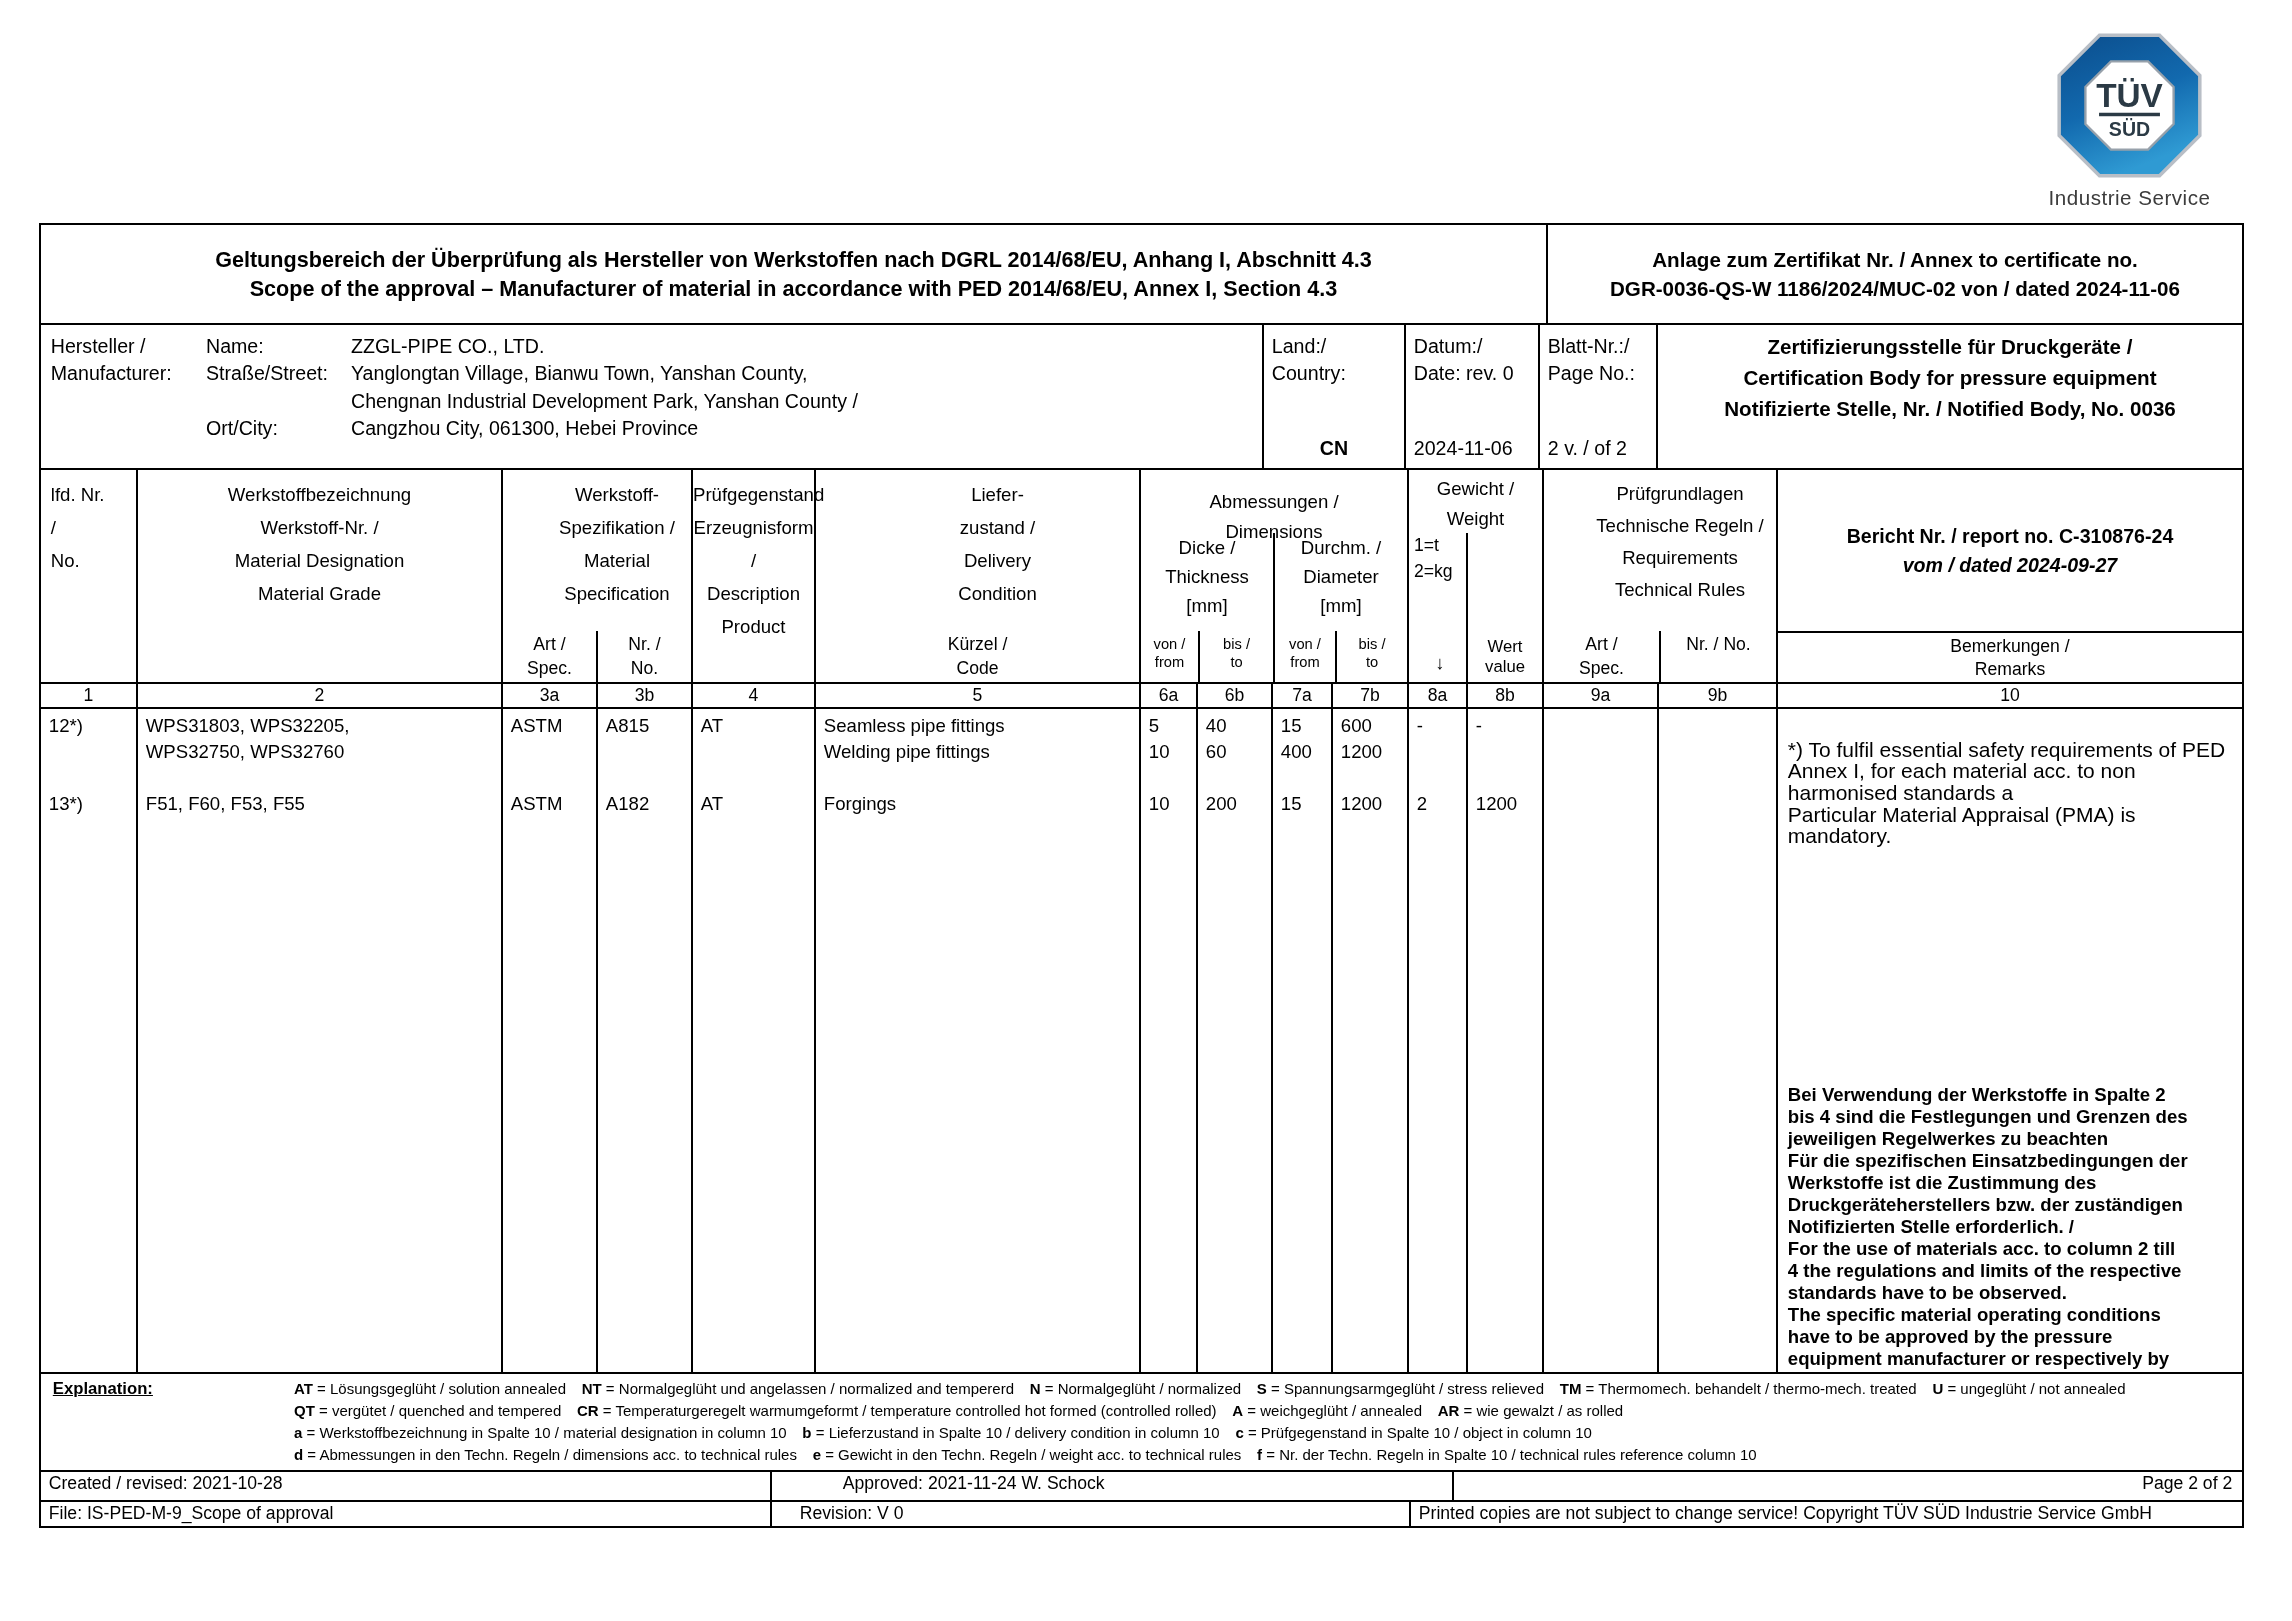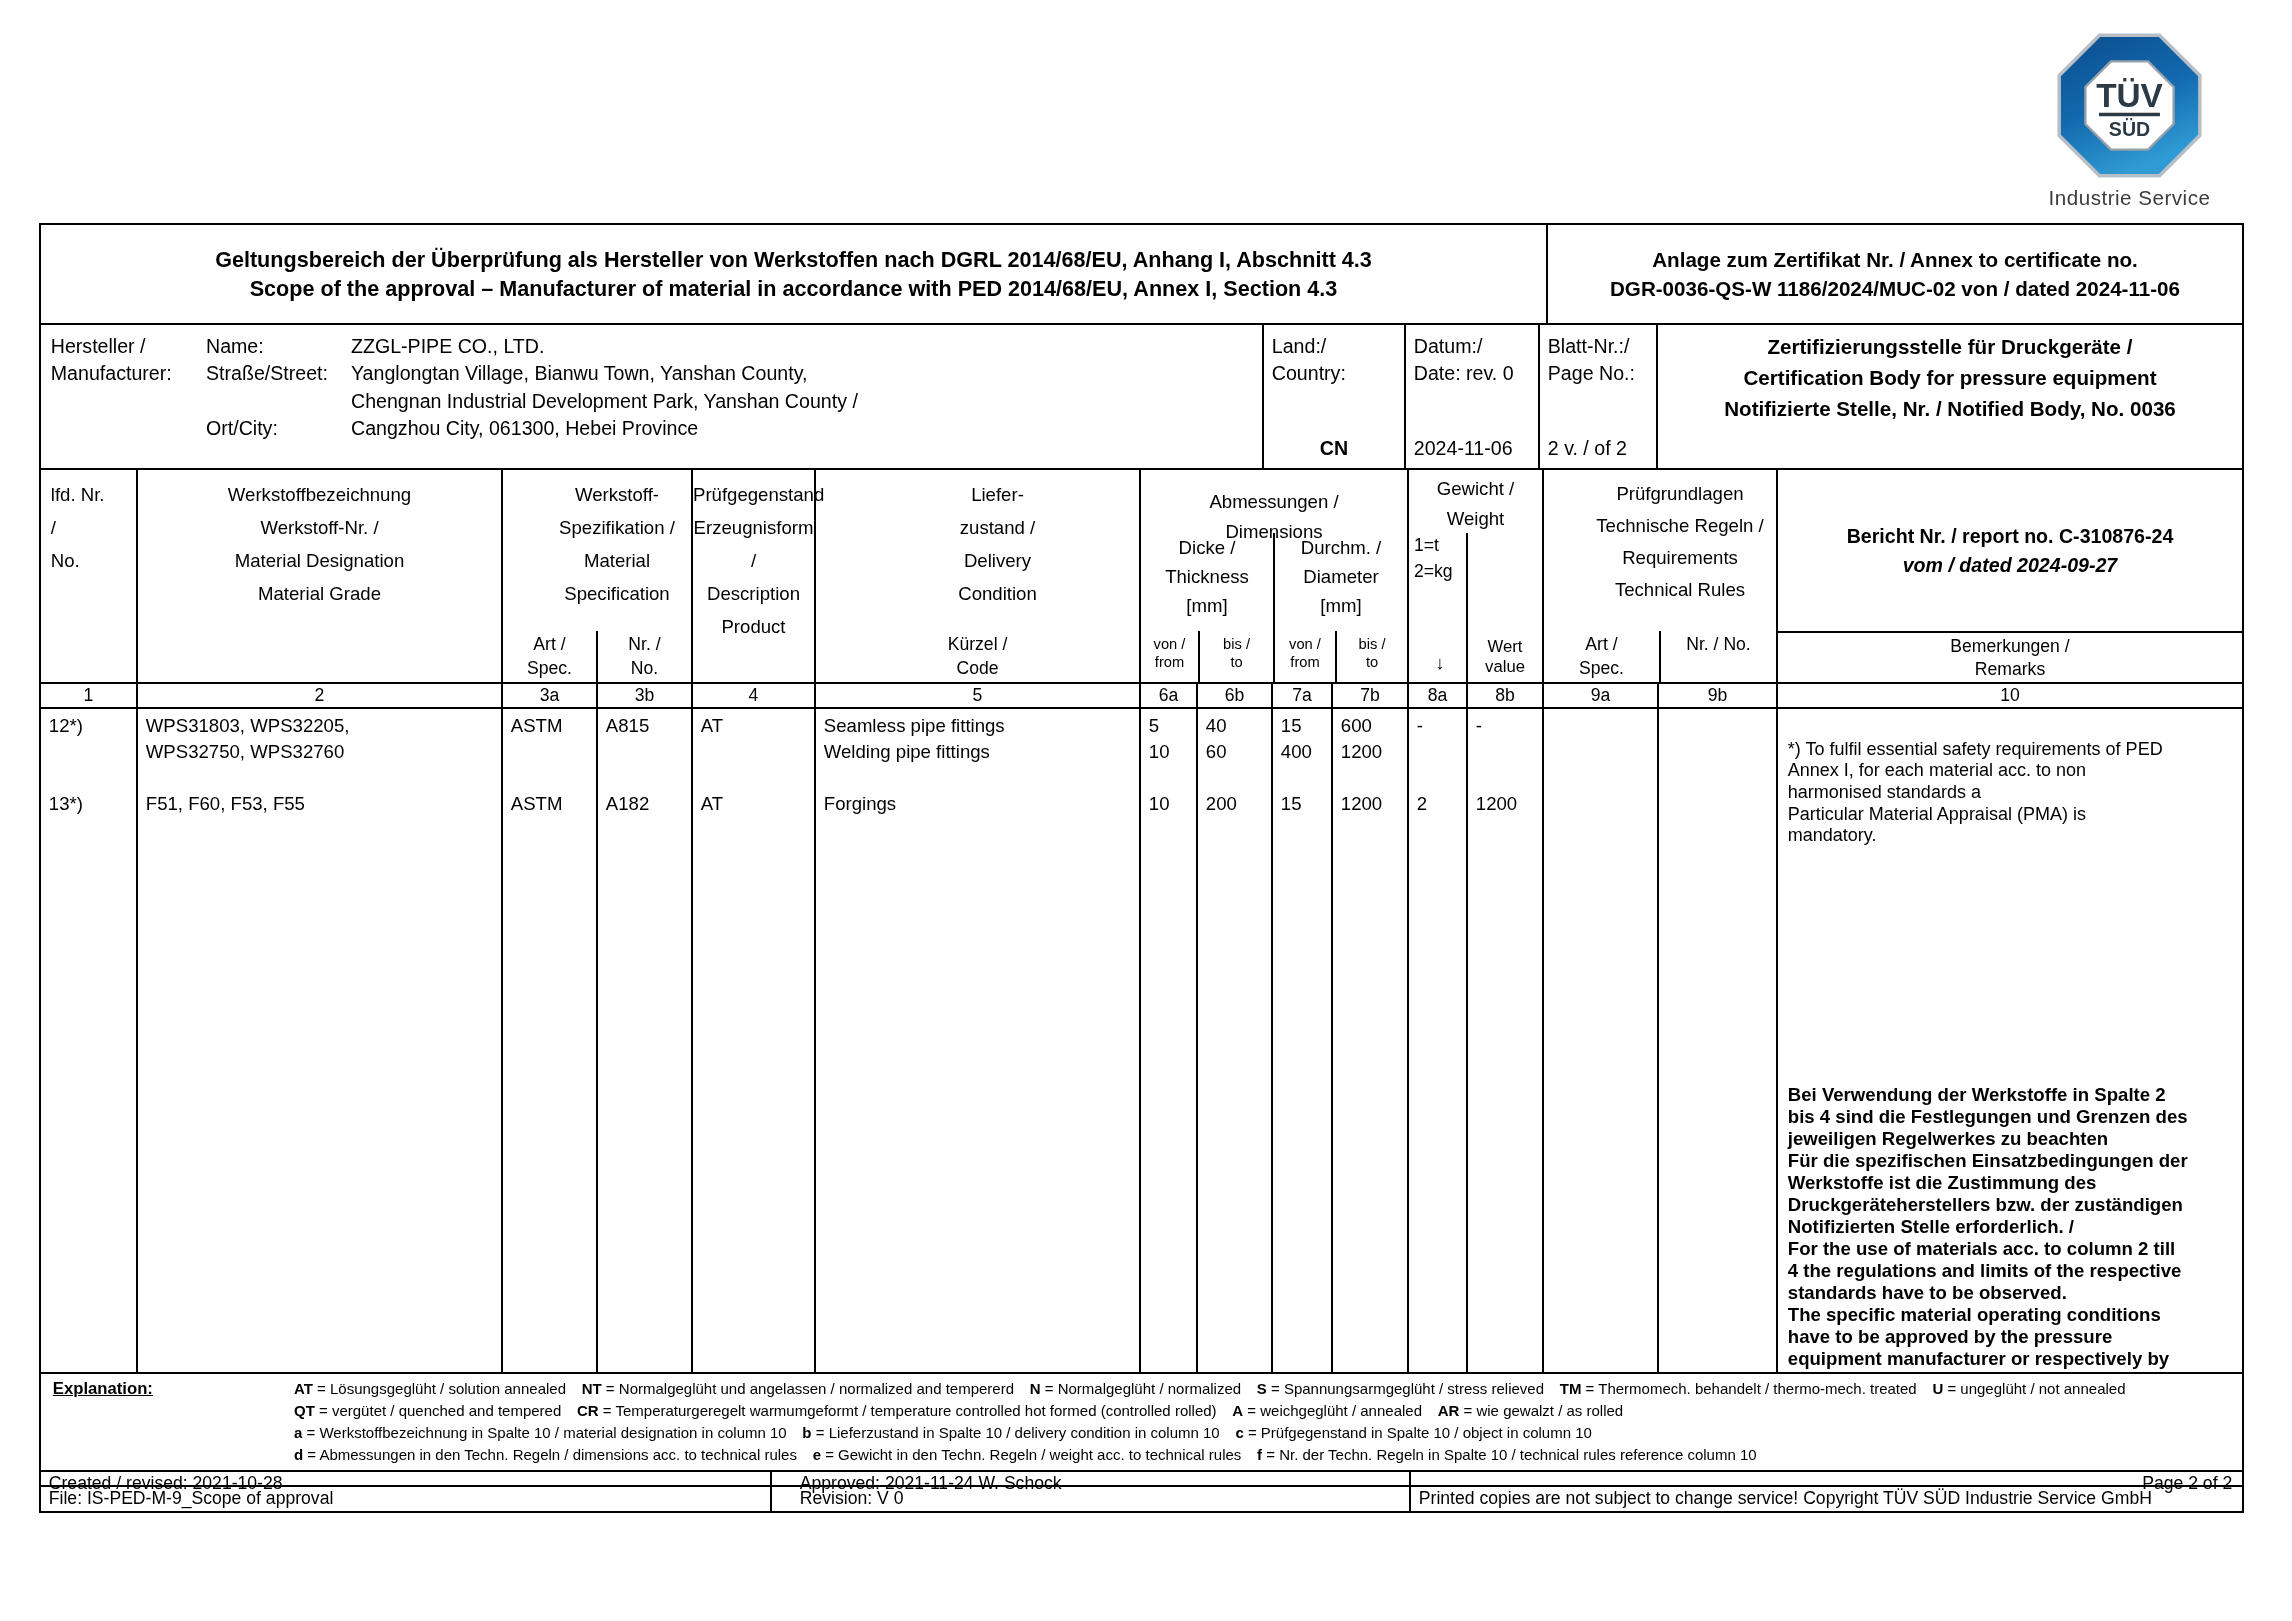--- a/index.html
+++ b/index.html
@@ -77,33 +77,33 @@
   .remarks-hdr { height:49px; font-size:17.6px; line-height:22.5px; padding-top:2px; }
 
   
   .numrow { border-top:2px solid #000; border-bottom:2.9px solid #000; height:26.5px; }
   .numrow div { text-align:center; font-size:17.6px; line-height:23.5px; }
 
   
   .tbody { height:663px; grid-template-rows:78px minmax(0,1fr); }
   .td { font-size:18.6px; line-height:25.5px; padding:4.9px 3.9px 0 7.8px; white-space:pre-line; overflow:hidden; }
   .remarks-cell { grid-column:15; grid-row:1 / span 2; padding:4.9px 9.8px 0 9.8px; }
-  .remarks-note { font-size:18px; line-height:21.6px; white-space:pre-line; }
+  .remarks-note { font-size:21px; line-height:21.6px; white-space:pre-line; }
   .remarks-bold { margin-top:212px; font-weight:bold; font-size:18.6px; line-height:22px; white-space:pre-line; }
 
   
   .expl { border-top:2.9px solid #000; height:98px; display:flex; padding-top:4.9px; }
   .expl-label { width:253px; padding-left:11.8px; font-weight:bold; font-size:16.7px; text-decoration:underline; line-height:22px; }
   .expl-body { flex:1; }
   .expl-line { font-size:15px; line-height:22px; white-space:nowrap; }
   .expl-seg { margin-right:15.7px; }
 
   
   .foot { display:flex; border-top:2px solid #000; }
-  .f-r1 { height:15px; }
+  .f-r1 { height:30px;gap:43px; }
   .f-r2 { height:26.5px; }
   .foot div { font-size:17.6px; line-height:23.5px; padding-left:7.8px; }
   .f-c1 { width:731px; border-right:2px solid #000; }
   .f-c2 { width:619px; border-right:2px solid #000;margin-left:20px; }
   .f-c3 { flex:1; }
   .f-right { text-align:right; padding-right:9.8px; }
 </style>
 </head>
 <body>
 

